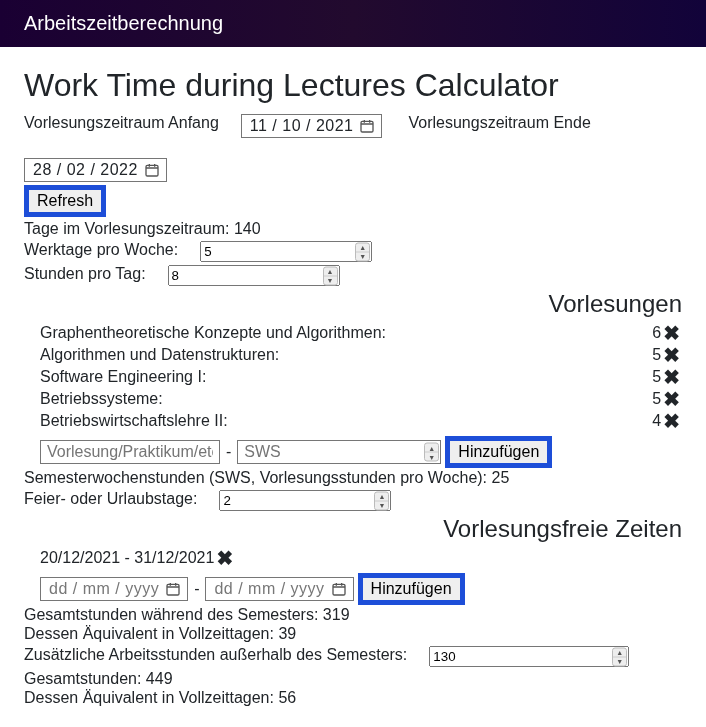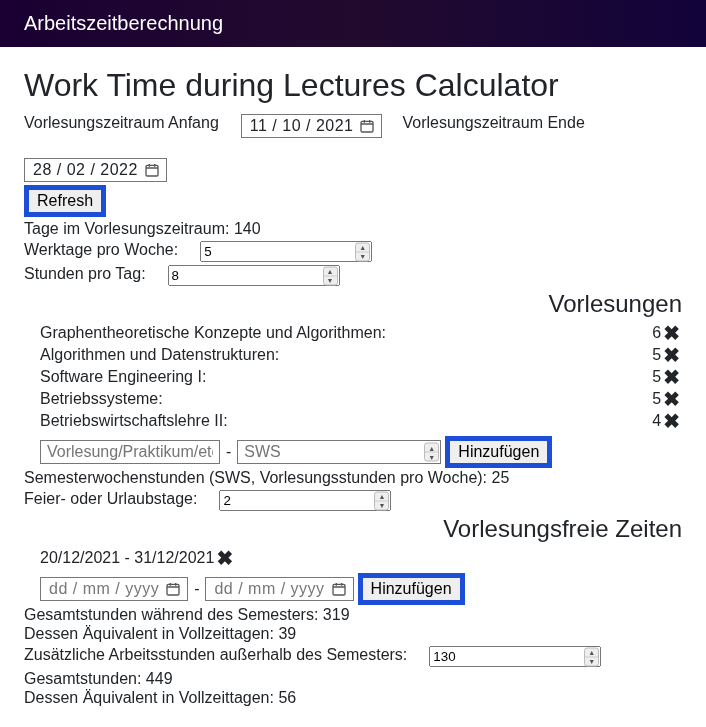--- a/index.html
+++ b/index.html
@@ -140,21 +140,21 @@
 
   <div class="row">
     <span class="label-inline">Vorlesungszeitraum Anfang</span>
     <span class="date-input">
       <span class="seg">11 / 10 / 2021</span>
       <svg class="cal-icon" width="16" height="16" viewBox="0 0 24 24" fill="none" stroke="#555" stroke-width="2">
           <rect x="3" y="5" width="18" height="16" rx="2"></rect>
           <path d="M3 9h18M8 3v4M16 3v4"></path>
         </svg>
     </span>
-    <span class="label-inline" style="margin-left:0">Vorlesungszeitraum Ende</span>
+    <span class="label-inline" style="margin-left:6px">Vorlesungszeitraum Ende</span>
     <span class="date-input">
       <span class="seg">28 / 02 / 2022</span>
       <svg class="cal-icon" width="16" height="16" viewBox="0 0 24 24" fill="none" stroke="#555" stroke-width="2">
           <rect x="3" y="5" width="18" height="16" rx="2"></rect>
           <path d="M3 9h18M8 3v4M16 3v4"></path>
         </svg>
     </span>
   </div>
 
   <div class="row">
@@ -290,21 +290,21 @@
     <span>319</span>
   </div>
   <div class="stat">
     <span>Dessen Äquivalent in Vollzeittagen:</span>
     <span>39</span>
   </div>
 
   <div class="row">
     <span class="label-inline">Zusätzliche Arbeitsstunden außerhalb des Semesters:</span>
     <span class="spinner-wrap">
-      <input class="num" style="width: 172px;" value="130">
+      <input class="num" style="width: 200px;" value="130">
       <span class="spinner-btns">
           <span>▲</span>
           <span>▼</span>
         </span>
     </span>
   </div>
 
   <div class="stat">
     <span>Gesamtstunden:</span>
     <span>449</span>

